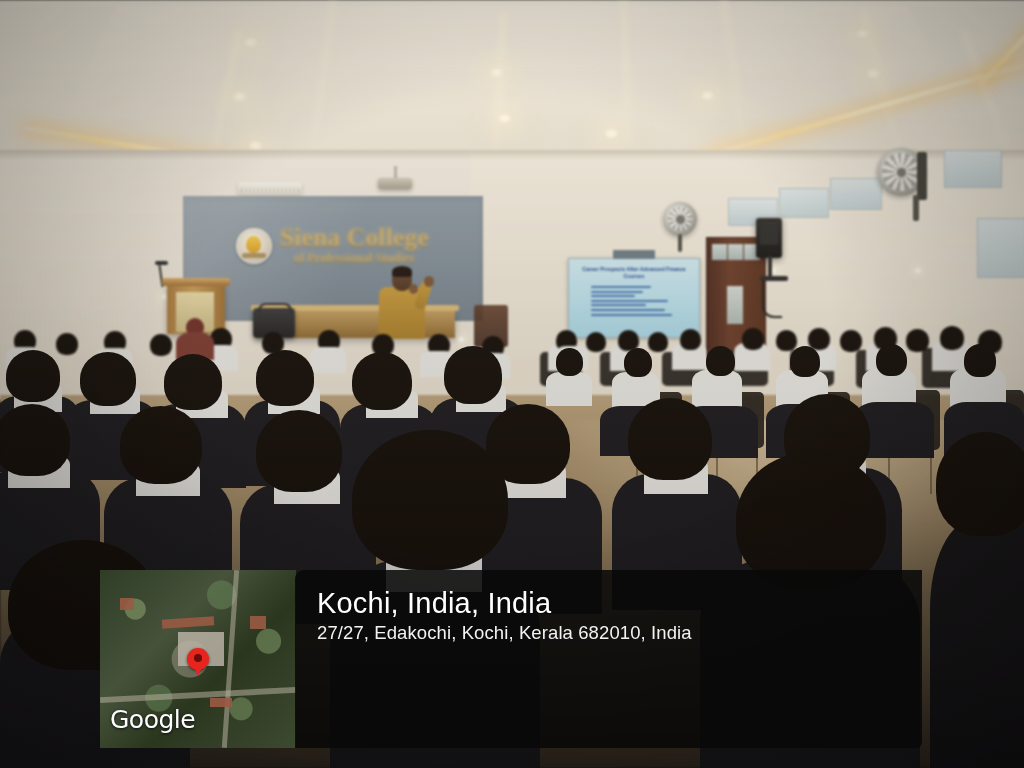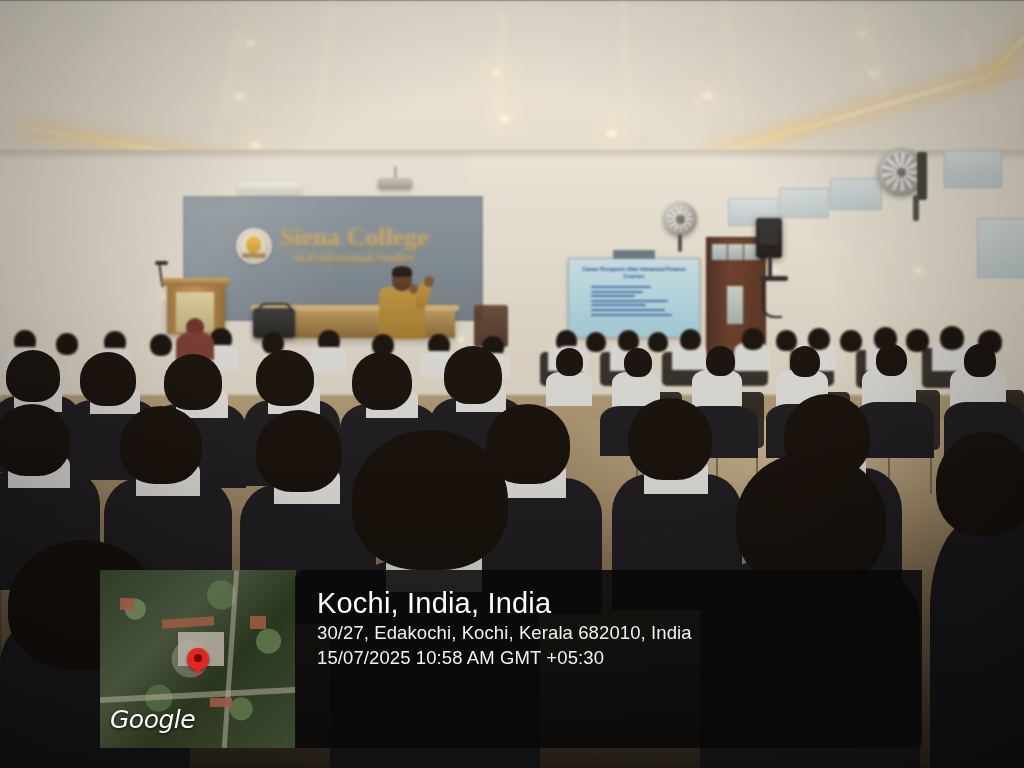--- a/index.html
+++ b/index.html
@@ -191,21 +191,21 @@
   .gps-badge-text{color:#fff;font-size:17px;font-weight:700;white-space:nowrap;
     text-shadow:0 1px 2px rgba(0,0,0,.8);}
 
   .gps-panel{position:absolute;left:295px;top:570px;width:627px;height:178px;
     background:rgba(8,8,8,.86);border-radius:9px 0 6px 0;}
   .gps-texts{position:absolute;left:22px;top:16px;right:14px;}
   .gps-city{color:#fff;font-size:29px;font-weight:400;line-height:34px;letter-spacing:.2px;}
   .gps-line{color:#f2f2f2;font-size:18.5px;line-height:25px;letter-spacing:.1px;}
 
   .gps-map{position:absolute;left:100px;top:570px;width:196px;height:178px;overflow:hidden;
-    background:#be185d;font-style:italic;}
+    background:#be185d;}
   .gps-map .sat{position:absolute;inset:0;
     background:
       radial-gradient(circle at 18% 22%,rgba(120,140,95,.75) 0 10px,rgba(0,0,0,0) 11px),
       radial-gradient(circle at 62% 14%,rgba(95,120,80,.7) 0 14px,rgba(0,0,0,0) 15px),
       radial-gradient(circle at 86% 40%,rgba(110,135,90,.7) 0 12px,rgba(0,0,0,0) 13px),
       radial-gradient(circle at 30% 72%,rgba(90,115,75,.7) 0 13px,rgba(0,0,0,0) 14px),
       radial-gradient(circle at 72% 78%,rgba(105,130,85,.7) 0 11px,rgba(0,0,0,0) 12px),
       radial-gradient(circle at 46% 50%,rgba(150,145,130,.55) 0 18px,rgba(0,0,0,0) 19px),
       linear-gradient(135deg,#2f3d27 0%,#46523a 35%,#2b361f 60%,#3c4a30 100%);}
   .gps-map .bldg{position:absolute;background:#9a5a44;opacity:.9;}
@@ -510,18 +510,17 @@
     <div class="bldg" style="left:20px;top:28px;width:14px;height:12px;"></div>
     <div class="bldg" style="left:150px;top:46px;width:16px;height:13px;"></div>
     <div class="bldg" style="left:110px;top:128px;width:22px;height:9px;"></div>
     <div class="pin"></div>
     <div class="gwm">Google</div>
   </div>
 
   <div class="gps-panel">
     <div class="gps-texts">
       <div class="gps-city">Kochi, India, India</div>
-      <div class="gps-line">30/27, Edakochi, Kochi, Kerala 682010, India</div>
-      <div class="gps-line">15/07/2025 10:58 AM GMT +05:30</div>
+      <div class="gps-line">27/27, Edakochi, Kochi, Kerala 682010, India</div>
     </div>
   </div>
 
 </div>
 
 </body></html>

